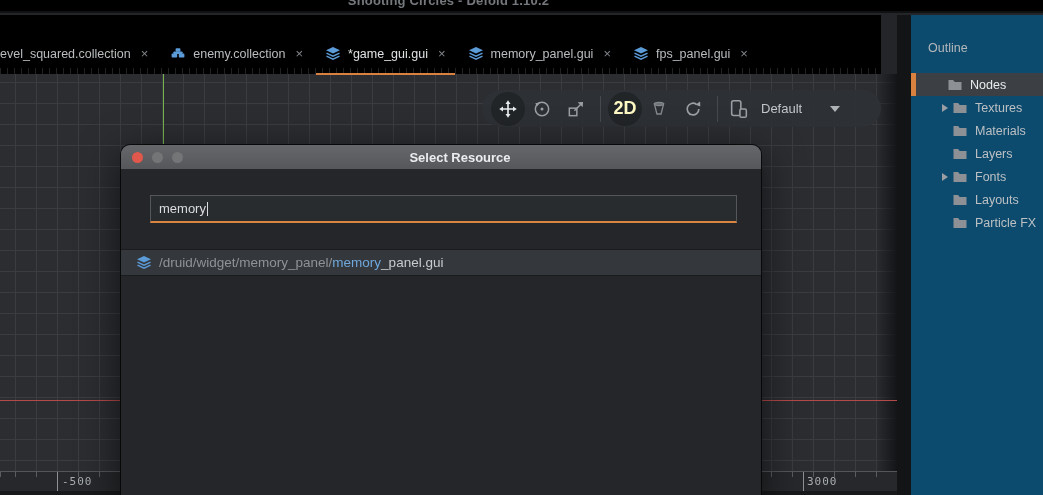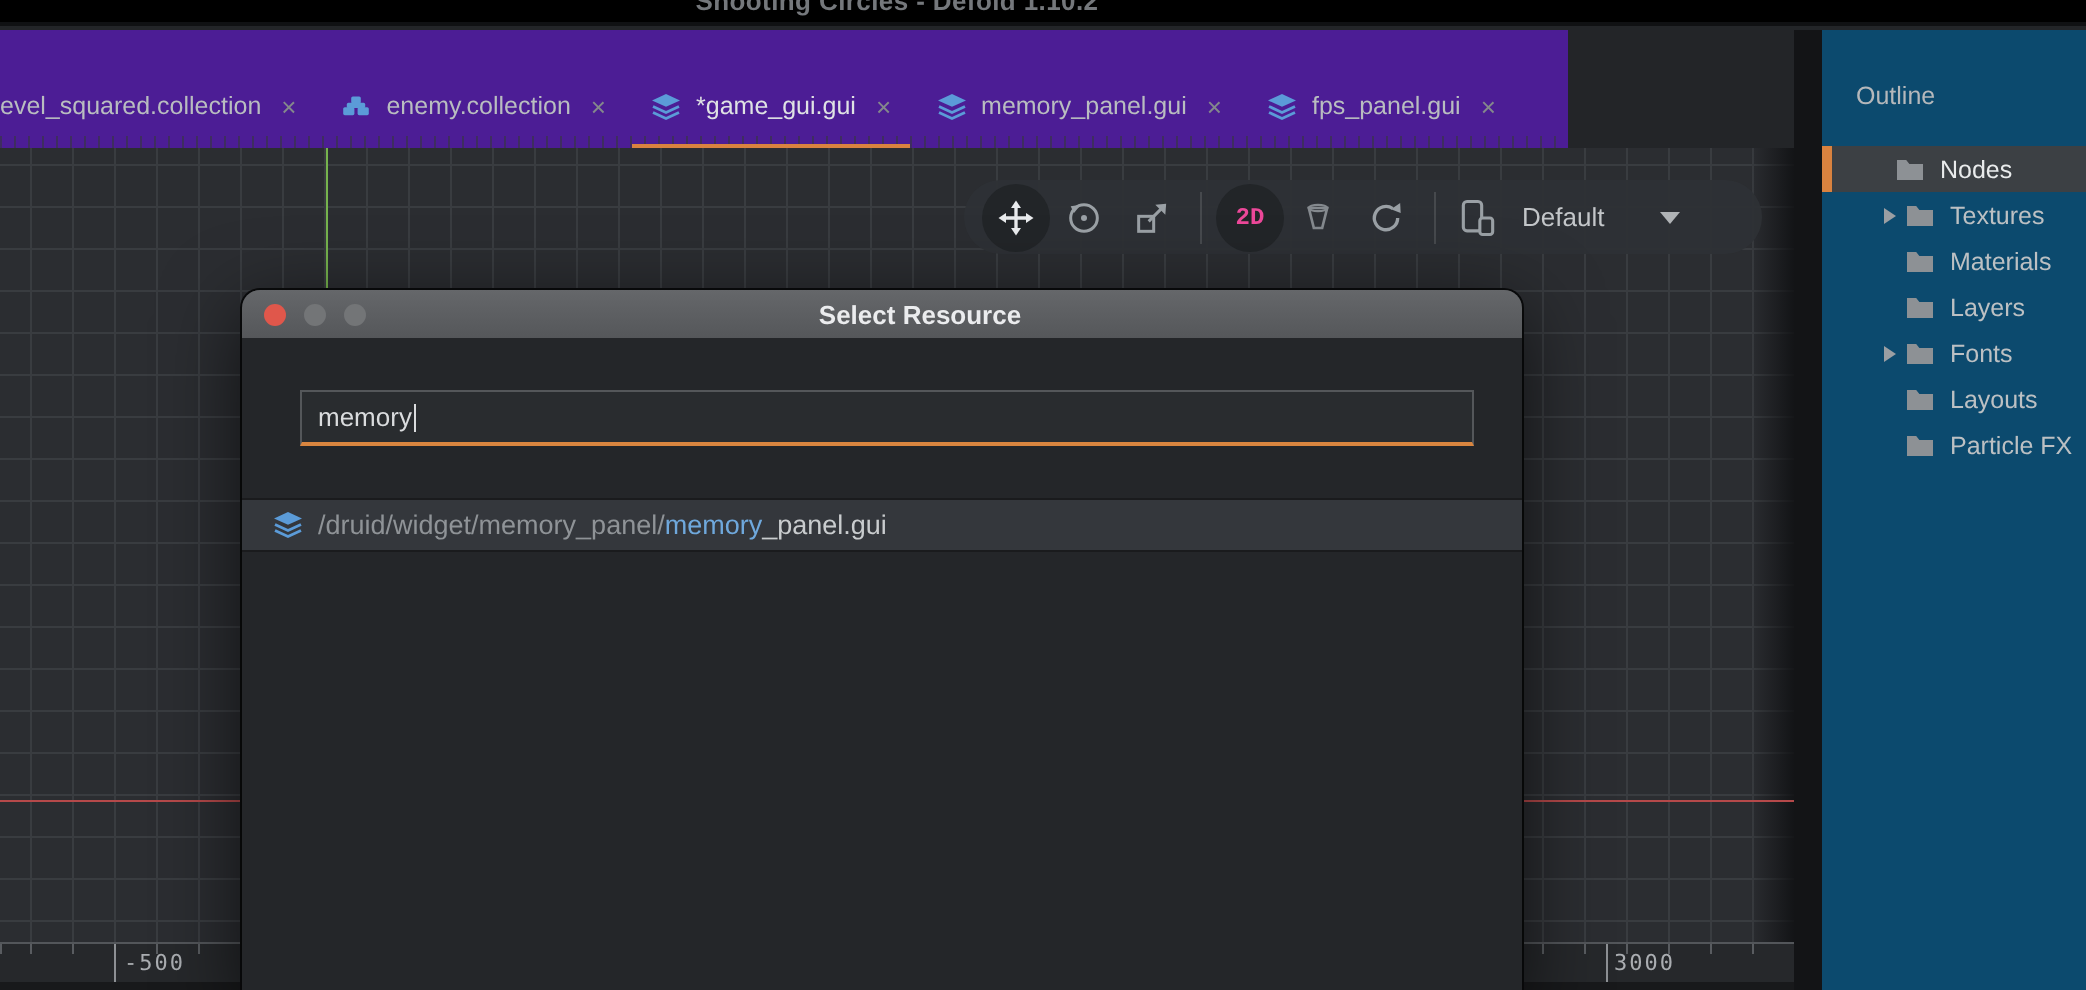--- a/index.html
+++ b/index.html
@@ -13,22 +13,22 @@
   .topbar {
     position:absolute; left:0; top:0; width:1043px; height:13px;
     background:#000000; overflow:hidden; border-bottom:2px solid #101113;
   }
   .topbar .wtitle {
     position:absolute; left:0; top:-7px; width:897px; text-align:center;
     font-size:13px; font-weight:bold; color:#75787c; letter-spacing:.2px;
   }
   
   .tabbar {
-    position:absolute; left:0; top:15px; width:784px; height:59px;
-    background:#4c1d95; display:flex; align-items:flex-start; padding-top:18px;
+    position:absolute; left:0; top:15px; width:881px; height:59px;
+    background:#000000; display:flex; align-items:center; padding-top:18px;
   }
   .tabbar::after {
     content:""; position:absolute; left:0; bottom:0; height:6px; width:100%;
     background:repeating-linear-gradient(90deg,#35383c 0 1px,transparent 1px 7px);
     opacity:.6;
   }
   .tab {
     position:relative; display:flex; align-items:center; gap:7px;
     height:40px; padding:0 11px; cursor:default; z-index:2;
   }
@@ -77,21 +77,21 @@
     position:absolute; left:482px; top:16px; width:399px; height:37px;
     background:rgba(46,49,53,.96); border-radius:19px;
     display:flex; align-items:center; padding:0 9px; z-index:5;
   }
   .toolbtn {
     width:34px; height:34px; border-radius:17px; display:flex;
     align-items:center; justify-content:center; flex:0 0 auto;
   }
   .toolbtn.on { background:#222528; }
   .tsep { width:1px; height:26px; background:#46494d; margin:0 7px; flex:0 0 auto; }
-  .mode2d { font-size:12px; font-weight:bold; color:#ec4899;font-family:Liberation Mono, monospace; }
+  .mode2d { font-size:18px; font-weight:bold; color:#fef9c3; }
   .layout-label { font-size:13px; color:#c3c6c9; margin:0 6px 0 8px; white-space:nowrap; }
   .caret-down {
     width:0; height:0; border-left:5px solid transparent; border-right:5px solid transparent;
     border-top:6px solid #b0b3b6; margin-left:22px; margin-right:8px;
   }
   
   .panel-gap { position:absolute; left:897px; top:15px; width:14px; height:480px; background:#131416; }
   .outline {
     position:absolute; left:911px; top:15px; width:160px; height:480px;
     background:#0c4a6e; overflow:hidden;

